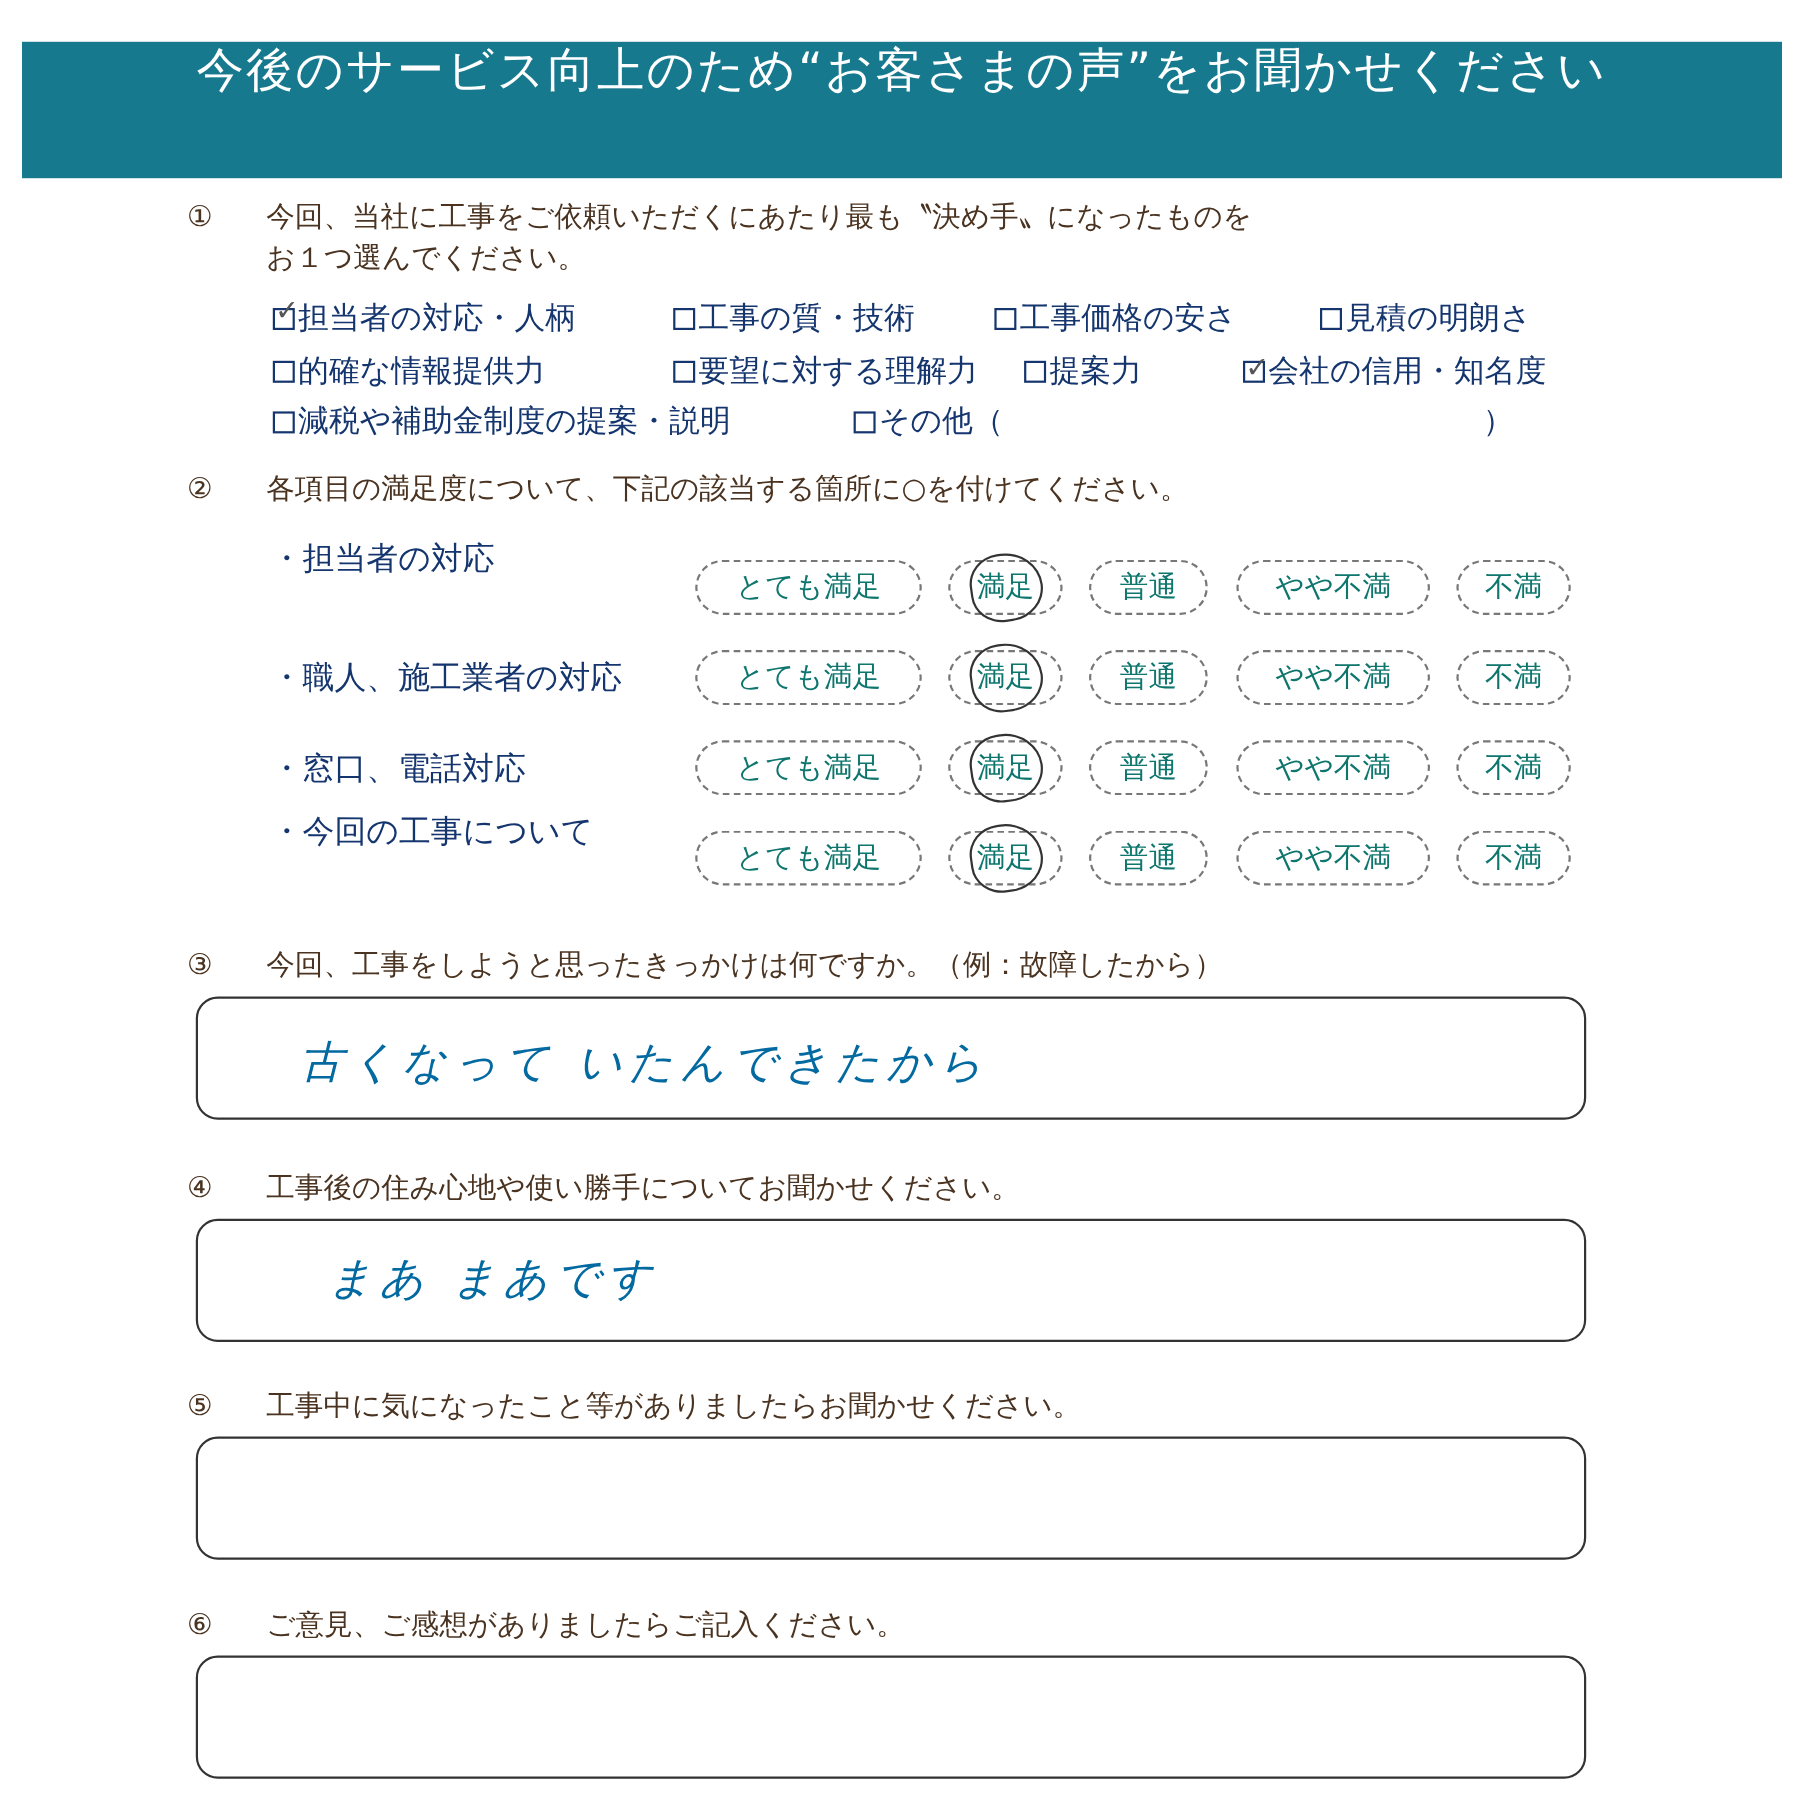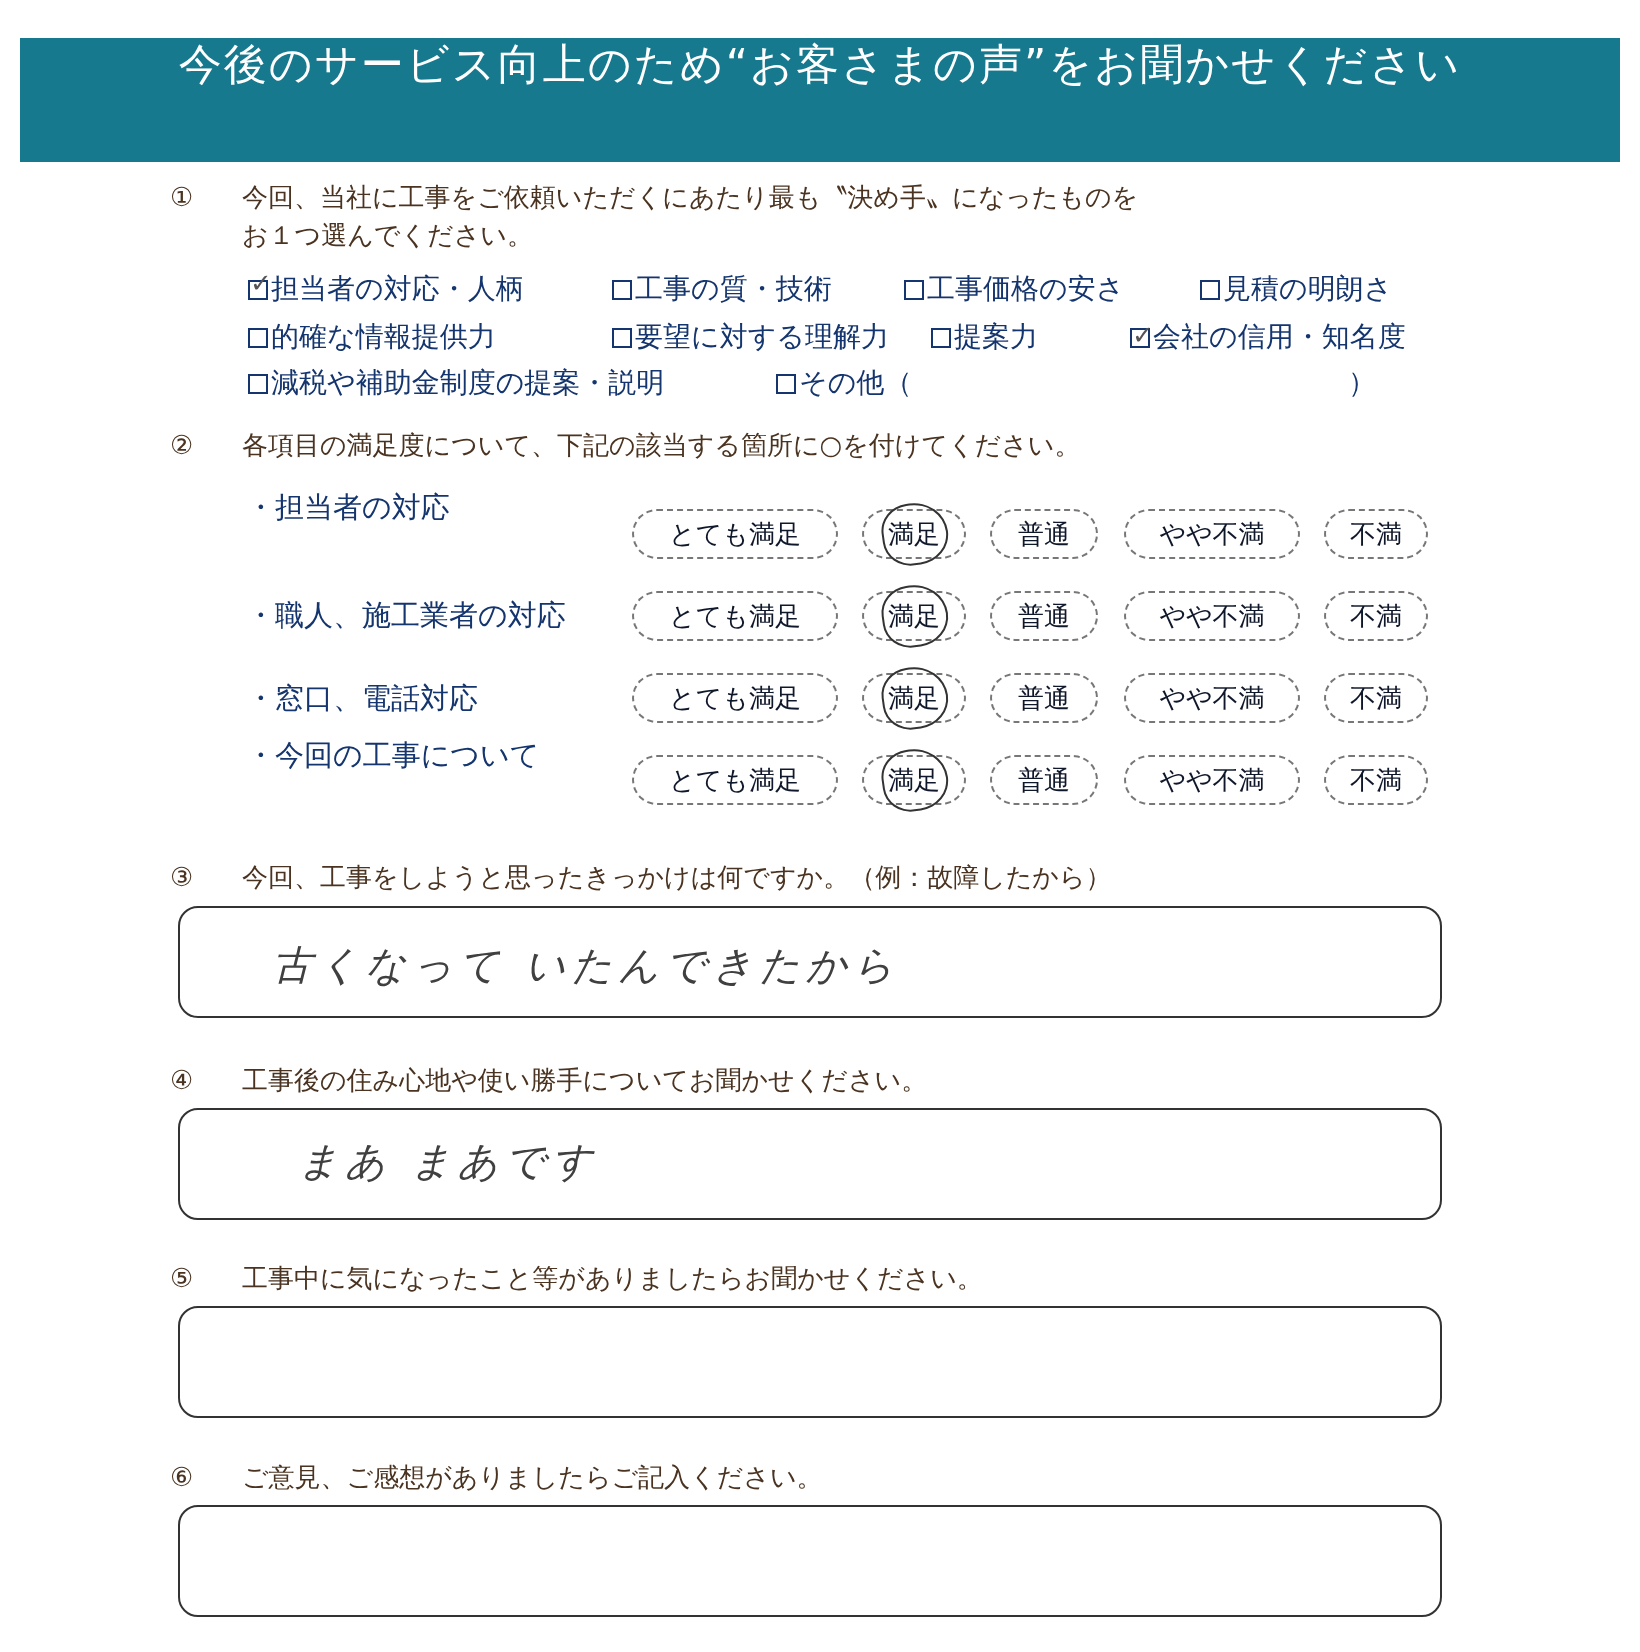--- a/index.html
+++ b/index.html
@@ -19,32 +19,32 @@
   .opt-grid { position: absolute; left: 248px; color: #14356e; font-size: 28px; }
   .opt { position: absolute; white-space: nowrap; }
   .cb {
     display: inline-block; width: 20px; height: 20px; border: 2px solid #14356e;
     vertical-align: -2px; margin-right: 3px; position: relative; box-sizing: border-box;
   }
   .cb .tick { position: absolute; left: 0px; top: -14px; font-size: 26px; color: #555; }
   .rating-label { position: absolute; left: 246px; color: #14356e; font-size: 29px; line-height: 38px; }
   .pill {
     position: absolute; height: 50px; border: 2px dashed #777; border-radius: 26px;
-    box-sizing: border-box; color: #0f172a; font-size: 26px; line-height: 46px; text-align: center;
+    box-sizing: border-box; color: #0f766e; font-size: 26px; line-height: 46px; text-align: center;
   }
   .pill.selected::after {
     content: ""; position: absolute; left: 18px; top: -8px; width: 62px; height: 58px;
     border: 2px solid #333; border-radius: 45% 55% 50% 45%; transform: rotate(-8deg);
   }
   .box {
     position: absolute; left: 178px; width: 1264px; height: 112px;
     border: 2.5px solid #333; border-radius: 20px; box-sizing: border-box;
   }
   .hw {
-    position: absolute; font-family: "DejaVu Serif", serif; color: #404040;
+    position: absolute; font-family: "DejaVu Serif", serif; color: #0369a1;
     font-size: 40px; font-style: italic; letter-spacing: 6px; font-weight: 300;
   }
 </style>
 </head>
 <body>
 
 <div class="banner">
   <div class="l2">今後のサービス向上のため“お客さまの声”をお聞かせください</div>
 </div>
 

